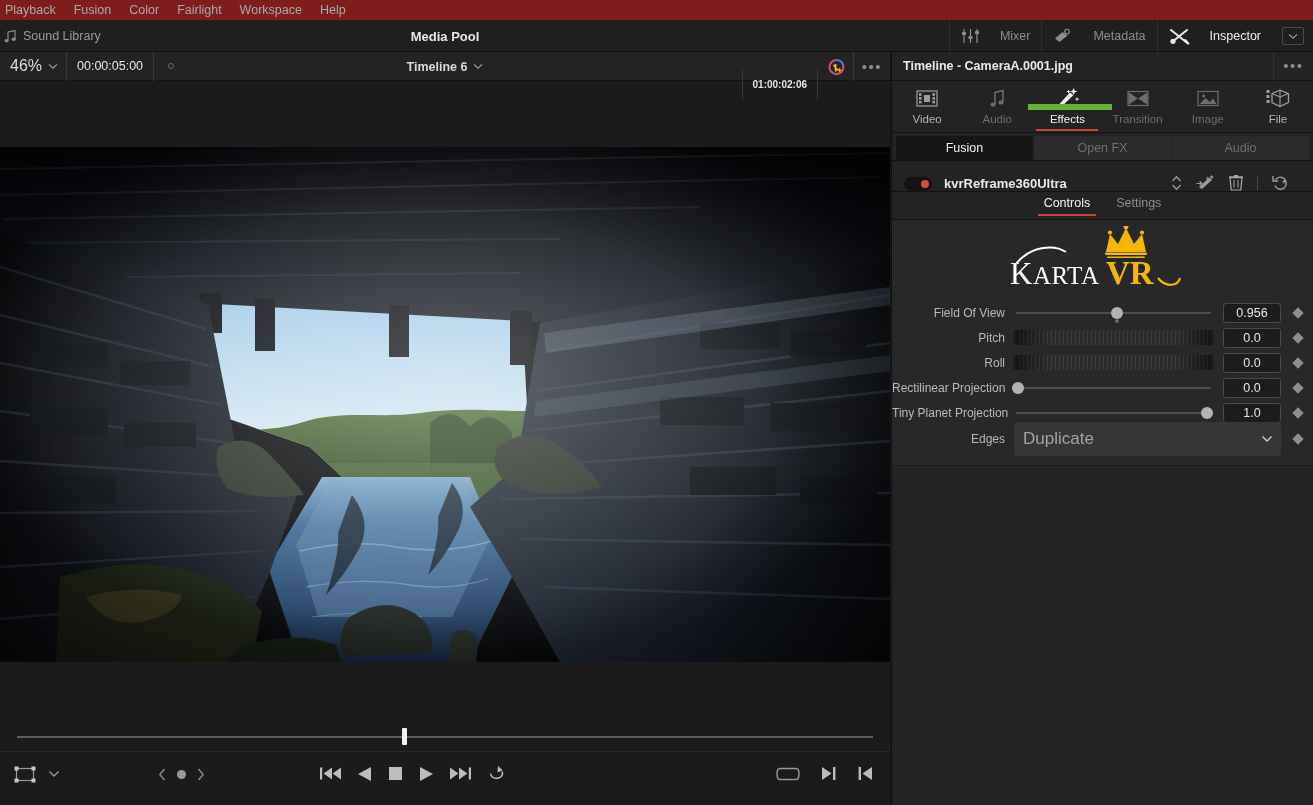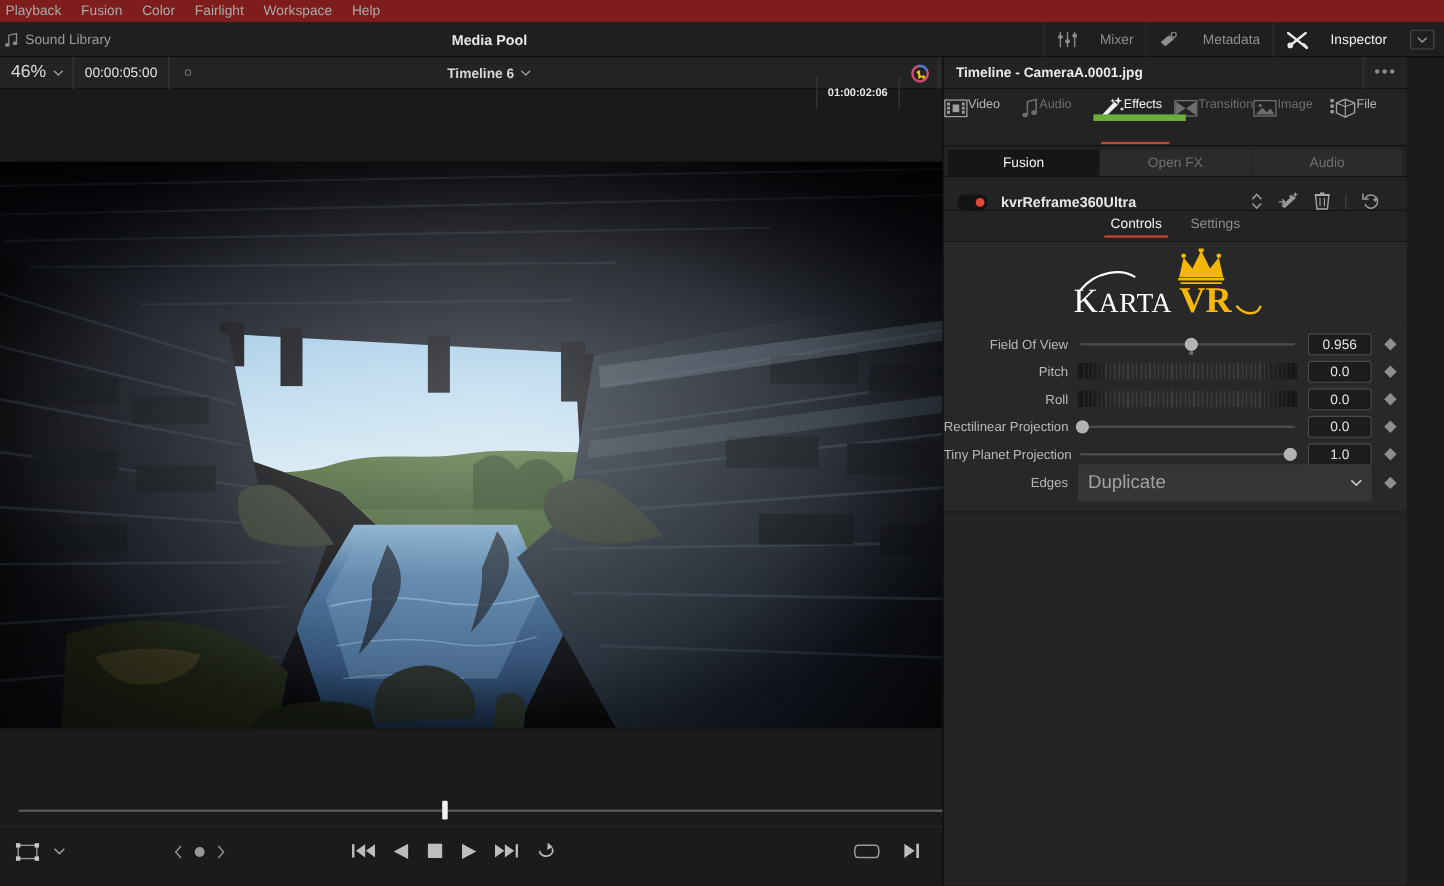--- a/index.html
+++ b/index.html
@@ -134,42 +134,42 @@
   .crop-icon { width: 22px; height: 16px; position: relative; }
   .tr-midnav { position:absolute; left: 158px; top: 16px; display:flex; align-items:center; gap:10px; }
   .tr-midnav .kf-dot { width: 9px; height: 9px; background: #999; border-radius: 50%; }
   .tr-center { position:absolute; left: 320px; top: 13px; display:flex; align-items:center; gap:16px; }
   .tr-right { position:absolute; right: 18px; top: 14px; display:flex; align-items:center; gap:22px; }
 
   svg { display: block; }
 
   
   .inspector {
-    position: absolute; left: 857px; top: 52px; width: 422px; height: 753px;
+    position: absolute; left: 891px; top: 52px; width: 422px; height: 753px;
     background: #232323; border-left: 1px solid #0d0d0d;
   }
   .insp-head {
     height: 29px; display: flex; align-items: center;
     border-bottom: 1px solid #121212; background: #232323;
   }
   .insp-title {
     flex: 1; padding-left: 11px; font-size: 12.5px; font-weight: bold; color: #eaeaea;
     white-space: nowrap; overflow: hidden;
   }
   .insp-dots { width: 40px; height: 29px; display:flex; align-items:center; justify-content:center;
                border-left: 1px solid #333; }
 
   
   .cat-tabs {
     height: 52px; display: flex; align-items: flex-start;
     border-bottom: 1px solid #121212; position: relative; background: #232323;
   }
   .cat {
-    flex: 1; height: 52px; display: flex; flex-direction: row;
-    align-items: flex-start; justify-content: flex-start; padding-top: 5px;
+    flex: 1; height: 52px; display: flex; flex-direction: column;
+    align-items: center; justify-content: flex-start; padding-top: 5px;
     position: relative;
   }
   .cat .cicon { height: 24px; display:flex; align-items:center; justify-content:center; }
   .cat .clab { font-size: 11.5px; color: #6d6d6d; margin-top: 3px; }
   .cat.on .clab { color: #f2f2f2; }
   .cat.enabled .clab { color: #b4b4b4; }
   .cat .underline {
     position: absolute; bottom: 2px; left: 50%; transform: translateX(-50%);
     width: 62px; height: 2px; background: #cc4433; display: none;
   }

